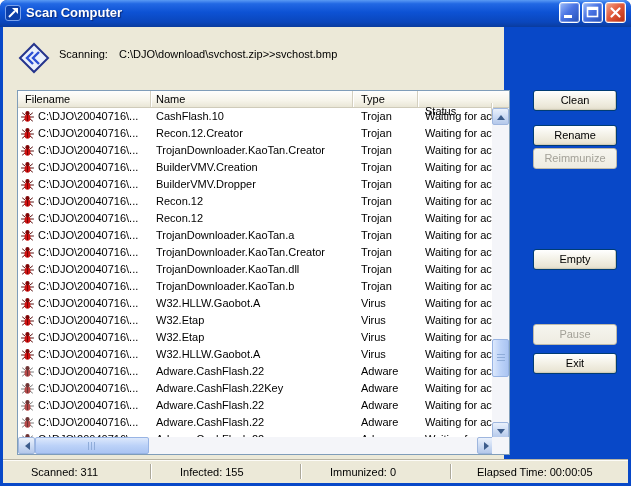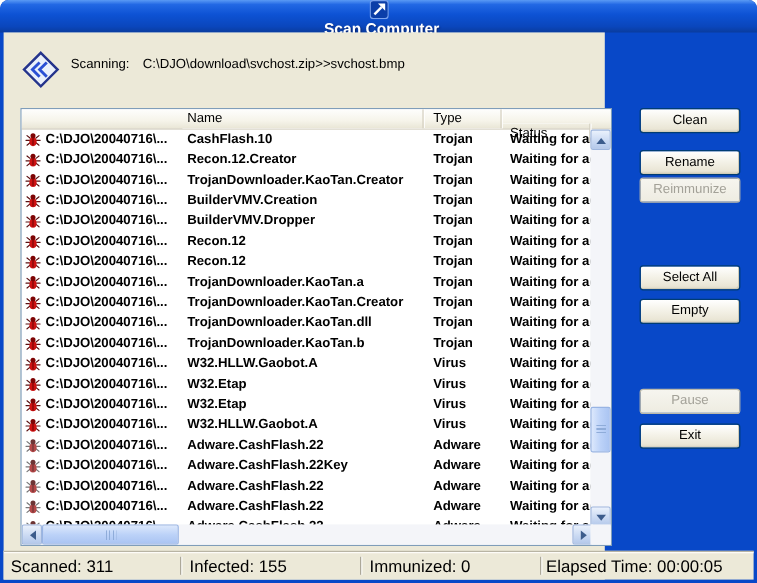--- a/index.html
+++ b/index.html
@@ -4,21 +4,21 @@
 <style>
   * { margin:0; padding:0; box-sizing:border-box; }
   html,body { width:631px; height:486px; overflow:hidden; background:#fff;
     font-family:"Liberation Sans", sans-serif; }
   .window { position:relative; width:631px; height:486px; background:#0848C8;
     border-radius:7px 7px 0 0; overflow:hidden; }
 
   
   .titlebar { position:absolute; top:0; left:0; right:0; height:27px;
     border-radius:7px 7px 0 0; display:flex; align-items:center; padding:0 5px 2px 5px;
-    background:linear-gradient(180deg,#5A9AF4 0%,#2268E4 14%,#0D52D4 45%,#0A46BC 82%,#0A3C9E 100%);flex-direction:column; }
+    background:linear-gradient(180deg,#5A9AF4 0%,#2268E4 14%,#0D52D4 45%,#0A46BC 82%,#0A3C9E 100%); }
   .title-text { flex:1; margin-left:5px; color:#fff; font-weight:bold; font-size:13px;
     text-shadow:1px 1px 1px #0A2A78; white-space:nowrap; }
   .tb-btn { width:21px; height:21px; margin-left:2px; border-radius:3px;
     border:1px solid #fff; position:relative; flex:0 0 auto;
     box-shadow:inset 0 0 0 1px rgba(255,255,255,.3); }
   .tb-btn.mm { background:linear-gradient(135deg,#9CBCF8 0%,#4A74E4 45%,#2450B8 100%); }
   .tb-btn.cl { background:linear-gradient(135deg,#F0A890 0%,#E25B3C 45%,#B82C0E 100%); }
   .tb-btn svg { position:absolute; left:0; top:0; }
 
   
@@ -35,21 +35,21 @@
     background:linear-gradient(#FEFEFD,#F6F4EA 60%,#E9E6D6); border-bottom:1px solid #CFCBBA; }
   .hcell { position:absolute; top:0; height:16px; line-height:16px; font-size:11px;
     color:#000; white-space:nowrap; overflow:hidden; border-right:1px solid #D4D0C0;
     box-shadow:1px 0 0 #fff; }
   .hc1 { left:0;   width:133px; padding-left:7px; }
   .hc2 { left:133px; width:202px; padding-left:5px; }
   .hc3 { left:335px; width:65px;  padding-left:8px; }
   .hc4 { left:400px; width:74px;  padding-left:7px;margin-top:12px; }
 
   .lv-rows { position:absolute; left:0; top:17px; width:474px; height:331px; overflow:hidden; }
-  .lv-row { position:relative; height:17px;font-weight:bold; }
+  .lv-row { position:relative; height:17px; }
   .cell { position:absolute; top:0; height:17px; line-height:17px; font-size:11px;
     color:#000; white-space:nowrap; overflow:hidden; }
   .icon-cell { left:3px; top:2px; height:13px; width:14px; line-height:0; }
   .c-file   { left:20px;  width:111px; }
   .c-name   { left:138px; width:195px; }
   .c-type   { left:343px; width:55px;  }
   .c-status { left:407px; width:67px;  }
 
   
   .vscroll { position:absolute; right:0; top:17px; width:17px; height:331px; background:#F4F5F9; }
@@ -84,21 +84,21 @@
     box-shadow:inset -1px -1px 0 #D0CCB8; cursor:default; }
   .btn.disabled { border-color:#BDBAAA; color:#A3A198;
     background:linear-gradient(#F6F5EF,#EEECE1); box-shadow:none; }
   .b-clean { top:63px; } .b-rename { top:98px; } .b-reimm { top:121px; }
   .b-selall { top:194px; } .b-empty { top:222px; }
   .b-pause { top:297px; } .b-exit { top:326px; }
 
   
   .statusbar { position:absolute; left:0; bottom:0; width:625px; height:24px;
     background:#ECE9D8; border-top:1px solid #B8B4A4; box-shadow:inset 0 1px 0 #FDFCF8; }
-  .sb-text { position:absolute; top:0; height:24px; line-height:24px; font-size:14px; color:#000; white-space:nowrap; }
+  .sb-text { position:absolute; top:0; height:24px; line-height:24px; font-size:11px; color:#000; white-space:nowrap;margin-left:22px; }
   .st1 { left:6px; } .st2 { left:155px; } .st3 { left:305px; } .st4 { left:452px; }
   .sb-sep { position:absolute; top:4px; bottom:4px; width:2px;
     border-left:1px solid #ACA899; border-right:1px solid #fff; }
   .sp1 { left:147px; } .sp2 { left:297px; } .sp3 { left:447px; }
 </style>
 </head>
 <body>
 
 <div class="window">
 
@@ -136,20 +136,21 @@
         <polygon points="16,2 30,16 16,30 2,16" fill="#EAF0FB" stroke="#25348C" stroke-width="2"></polygon>
         <polyline points="15,10 9,16 15,22" fill="none" stroke="#2B50D4" stroke-width="2.4"></polyline>
         <polyline points="21,10 15,16 21,22" fill="none" stroke="#2B50D4" stroke-width="2.4"></polyline>
       </svg>
     </span>
     <span class="scan-label">Scanning:</span>
     <span class="scan-path">C:\DJO\download\svchost.zip&gt;&gt;svchost.bmp</span>
 
     <div class="listview">
       <div class="lv-header">
+        <span class="hcell hc1">Filename</span>
         <span class="hcell hc2">Name</span>
         <span class="hcell hc3">Type</span>
         <span class="hcell hc4">Status</span>
       </div>
 
       <div class="lv-rows">
           <div class="lv-row">
             <span class="cell icon-cell"><svg width="13" height="13" viewBox="0 0 13 13">
                 <g stroke="#5A1010" stroke-width="1" stroke-linecap="round">
                   <line x1="1.5" y1="3" x2="4" y2="5"></line>
@@ -549,21 +550,20 @@
         <span class="sb-btn h-right">
             <span class="tri tri-right"></span>
           </span>
       </div>
       <div class="sb-corner"></div>
     </div>
 
     <div class="btn b-clean">Clean</div>
     <div class="btn b-rename">Rename</div>
     <div class="btn b-reimm disabled">Reimmunize</div>
-    <div class="btn b-selall">Select All</div>
     <div class="btn b-empty">Empty</div>
     <div class="btn b-pause disabled">Pause</div>
     <div class="btn b-exit">Exit</div>
 
     <div class="statusbar">
       <span class="sb-text st1">Scanned: 311</span>
       <span class="sb-sep sp1"></span>
       <span class="sb-text st2">Infected: 155</span>
       <span class="sb-sep sp2"></span>
       <span class="sb-text st3">Immunized: 0</span>

